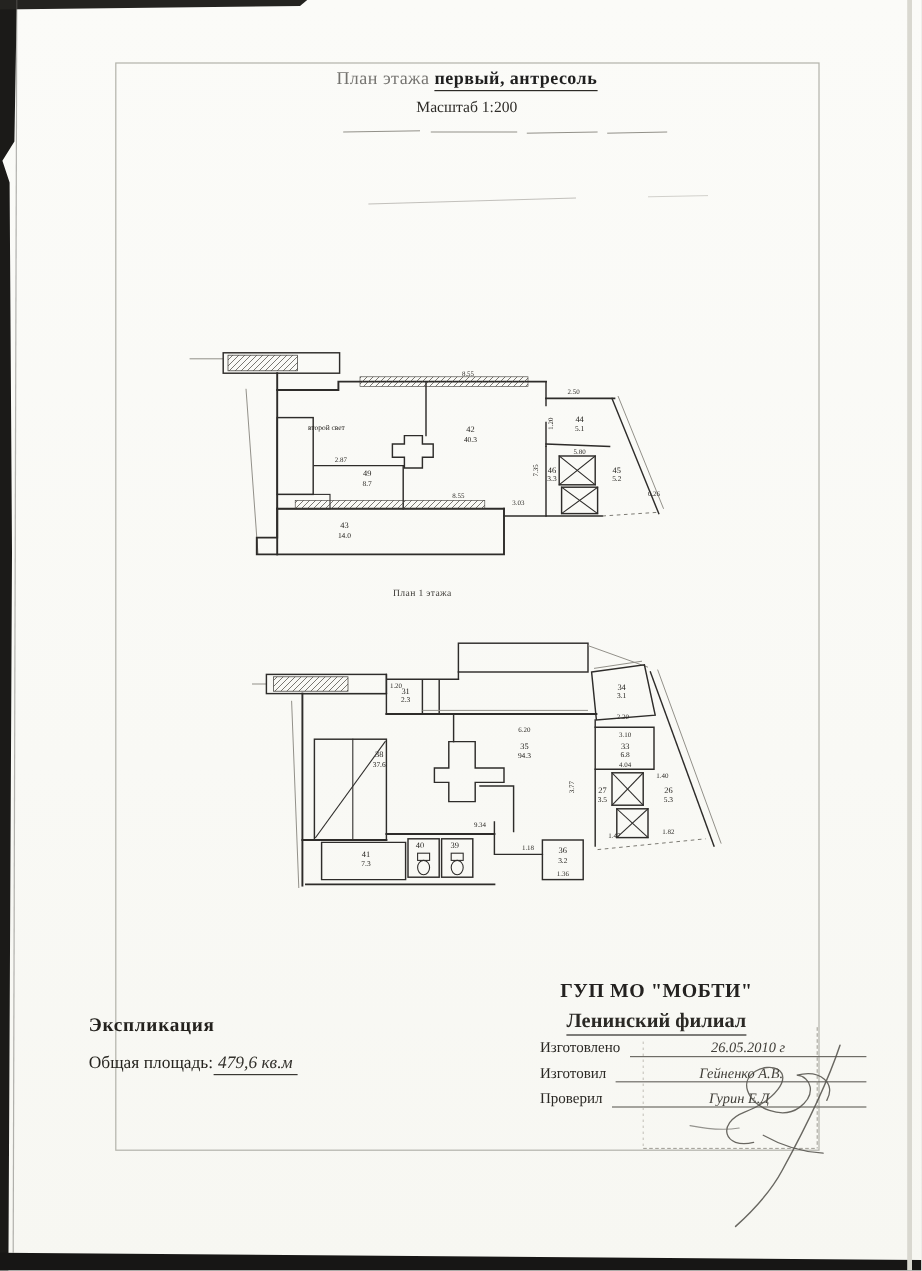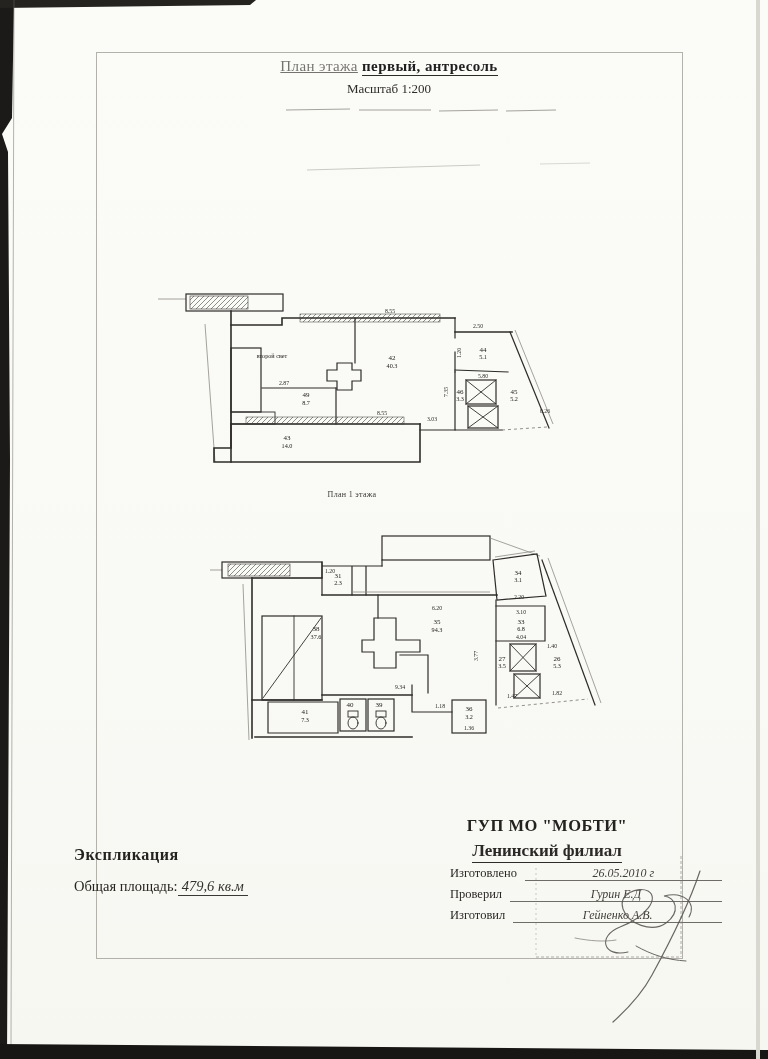--- a/index.html
+++ b/index.html
@@ -8,21 +8,21 @@
     background:linear-gradient(180deg,#fbfbf8 0%,#f9f9f5 60%,#f7f7f2 100%);
     font-family:"Liberation Serif", serif;color:#1f1f1f;
   }
   svg.layer{position:absolute;left:0;top:0;pointer-events:none;}
   .doc-frame{
     position:absolute;left:96px;top:52px;width:585px;height:905px;
     border:1px solid #b2b2aa;
   }
   .title-block{position:absolute;left:97px;top:58px;width:584px;text-align:center;}
   .title-line{font-size:15px;letter-spacing:0.4px;}
-  .title-prefix{opacity:0.68;color:#35332f;text-decoration:underline;}
+  .title-prefix{opacity:0.68;color:#35332f;}
   .title-emphasis{font-weight:bold;border-bottom:1.5px solid #2c2a26;padding-bottom:1px;}
   .subtitle{font-size:13px;margin-top:6px;color:#2e2c28;text-align:center;}
   .plan-caption{position:absolute;width:400px;text-align:center;font-size:8px;
     color:#3b3935;letter-spacing:0.3px;}
   .cap-upper{left:148px;top:244px;}
   .cap-lower{left:152px;top:490px;}
   .explication-heading{position:absolute;left:74px;top:846px;font-size:16px;
     font-weight:bold;letter-spacing:0.6px;color:#24221e;}
   .total-row{position:absolute;left:74px;top:878px;font-size:14.5px;color:#26241f;}
   .total-value{font-style:italic;border-bottom:1px solid #3a3833;
@@ -318,26 +318,26 @@
     <div class="org-name">ГУП МО "МОБТИ"</div>
     <span class="org-branch">Ленинский филиал</span>
   </div>
 
   <div class="stamp">
     <div class="stamp-row">
       <span class="stamp-label">Изготовлено</span>
       <span class="stamp-value">26.05.2010 г</span>
     </div>
     <div class="stamp-row">
+      <span class="stamp-label">Изготовил</span>
+      <span class="stamp-value">Гейненко А.В.</span>
+    </div>
+    <div class="stamp-row">
       <span class="stamp-label">Проверил</span>
       <span class="stamp-value">Гурин Е.Д</span>
-    </div>
-    <div class="stamp-row">
-      <span class="stamp-label">Изготовил</span>
-      <span class="stamp-value">Гейненко А.В.</span>
     </div>
   </div>
 
   <svg class="layer" width="768" height="1059" viewBox="0 0 768 1059">
 
     <g>
       <line x1="681" y1="856" x2="681" y2="957" stroke="#9a988f" stroke-width="0.8" stroke-dasharray="3,2"></line>
       <line x1="536" y1="957" x2="681" y2="957" stroke="#9a988f" stroke-width="0.8" stroke-dasharray="3,2"></line>
       <line x1="536" y1="868" x2="536" y2="957" stroke="#b5b3aa" stroke-width="0.7" stroke-dasharray="2,3"></line>
     </g>

